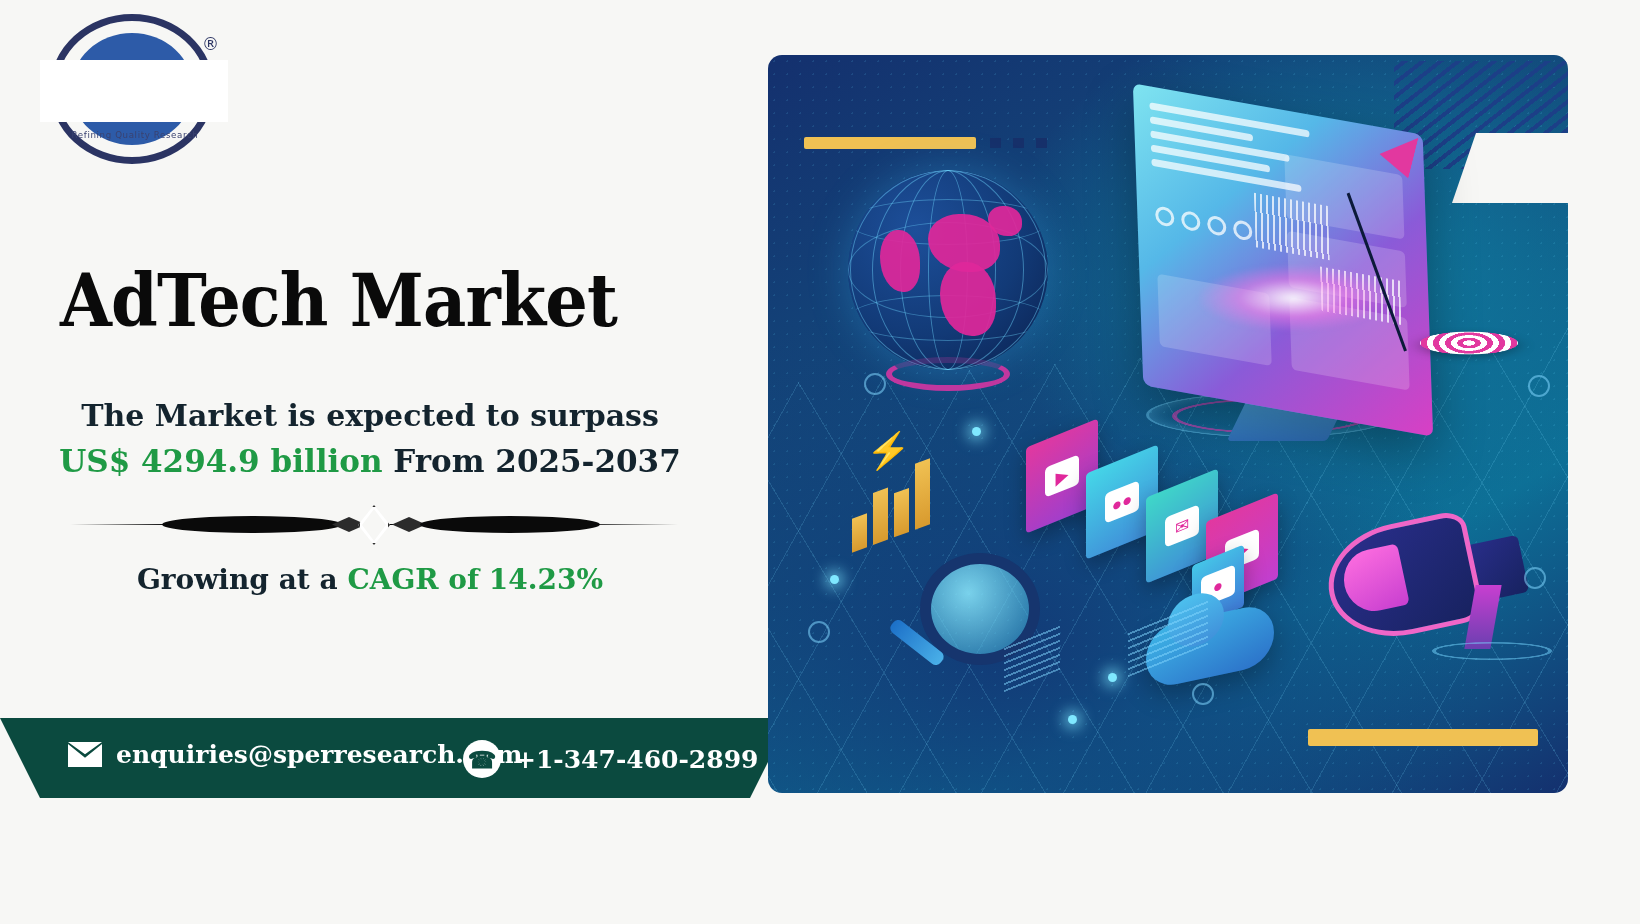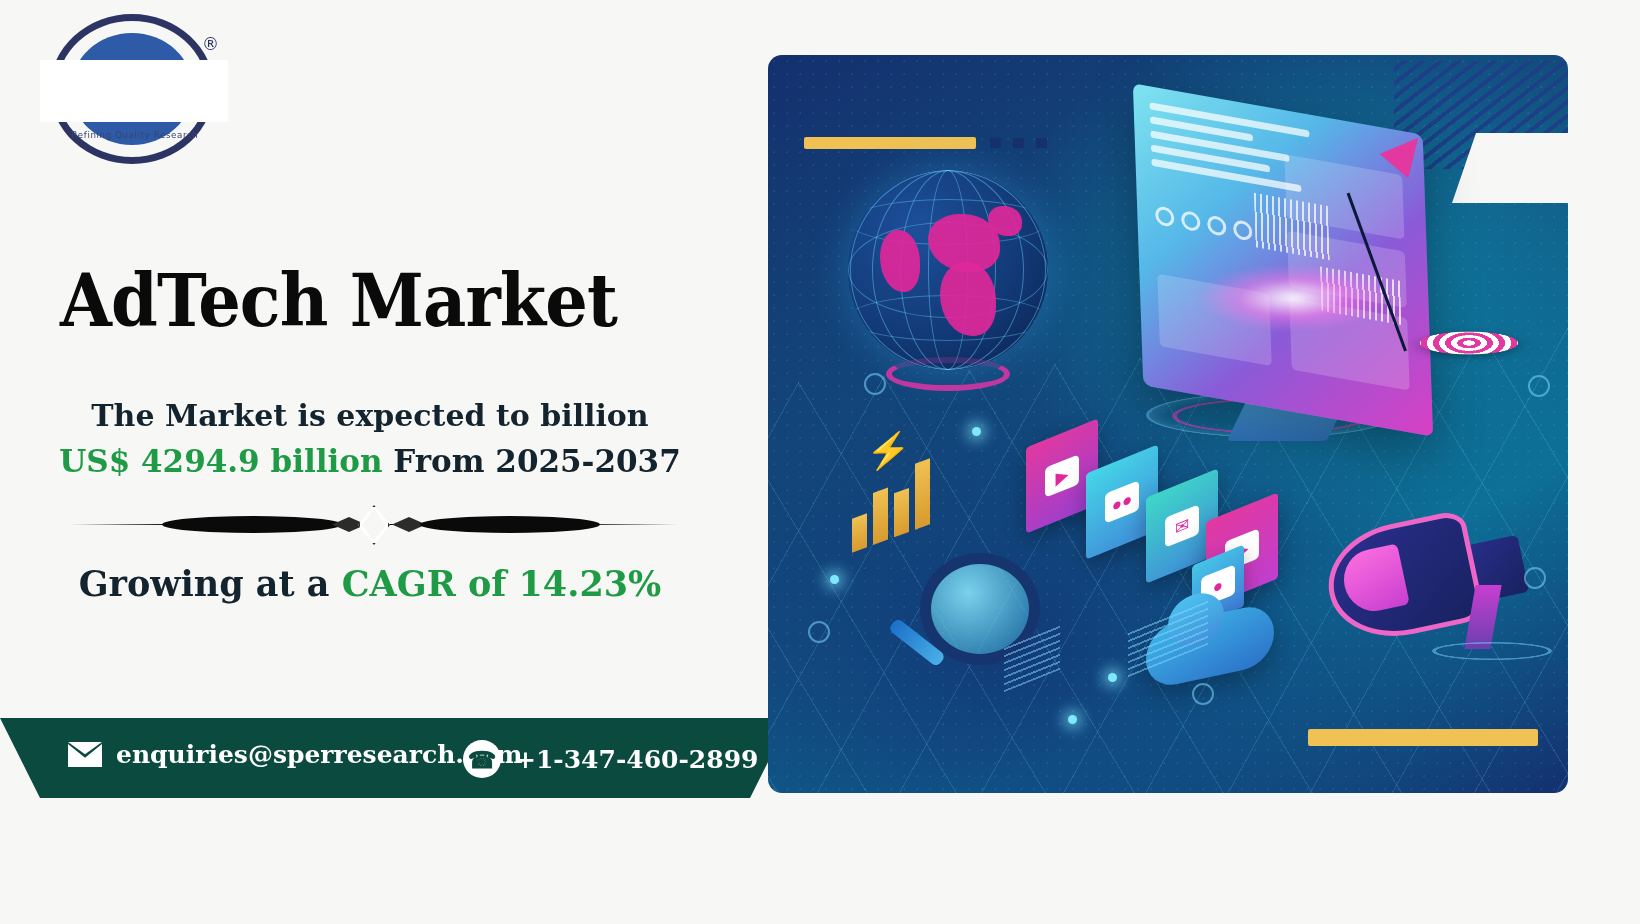--- a/index.html
+++ b/index.html
@@ -54,21 +54,21 @@
     white-space:nowrap;
   }
   .sub-line {
     position:absolute; left:0; width:740px; text-align:center;
     font-family:"DejaVu Serif", serif; font-weight:bold;
     color:#14242e; white-space:nowrap;
   }
   #sub1 { top:398px; font-size:30px; }
   #sub2 { top:443px; font-size:31px; }
   .accent { color:#1f9a45; }
-  #cagr { top:563px; font-size:35px; }
+  #cagr { top:563px; font-size:28px; }
 
   
   #divider {
     position:absolute; left:70px; top:505px; width:608px; height:40px;
   }
   .div-rule {
     position:absolute; top:19px; left:0; width:608px; height:1px;
     background:linear-gradient(90deg,rgba(10,10,10,0) 0%,#0a0a0a 16%,#0a0a0a 84%,rgba(10,10,10,0) 100%);
   }
   .lens {
@@ -336,21 +336,21 @@
 <div id="logo">
   <div class="logo-ring"></div>
   <div class="logo-disc"></div>
   <div class="logo-band"></div>
   <div class="logo-reg">®</div>
   <div class="logo-tag">Refining Quality Research</div>
 </div>
 
 <div id="headline">AdTech Market</div>
 
-<div class="sub-line" id="sub1">The Market is expected to billion</div>
+<div class="sub-line" id="sub1">The Market is expected to surpass</div>
 
 <div class="sub-line" id="sub2">
   <span class="accent">US$ 4294.9 billion</span>
   <span>From 2025-2037</span>
 </div>
 
 <div id="divider">
   <div class="div-rule"></div>
   <div class="lens l1"></div>
   <div class="pip p1"></div>

